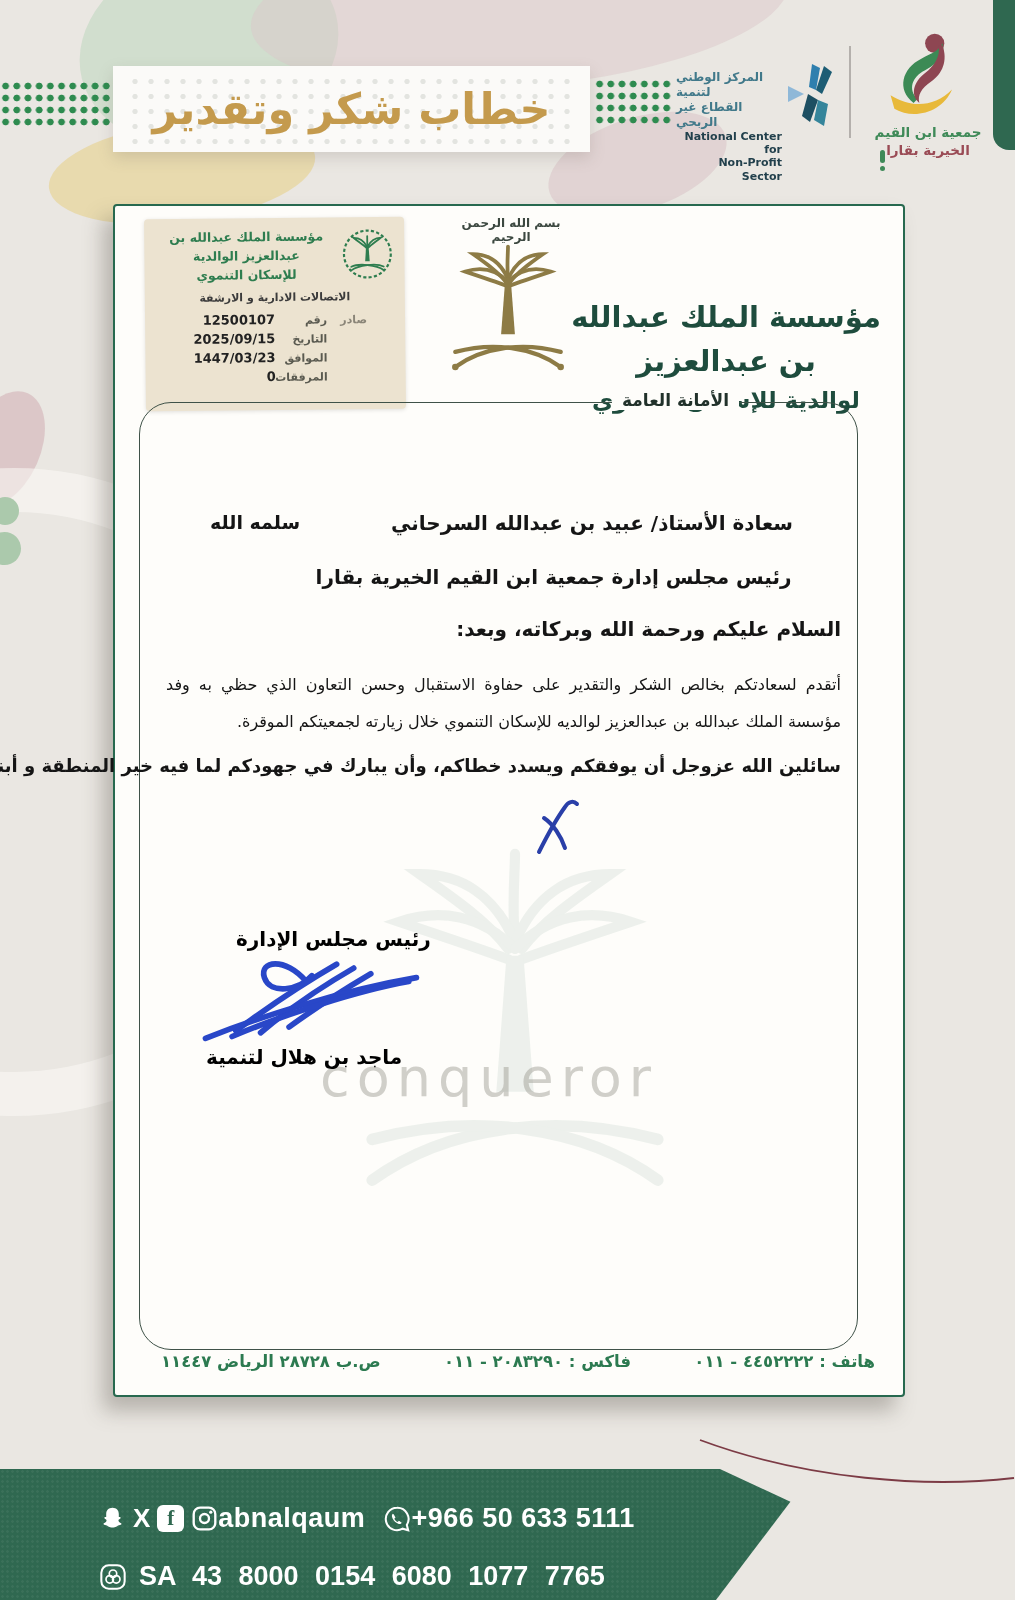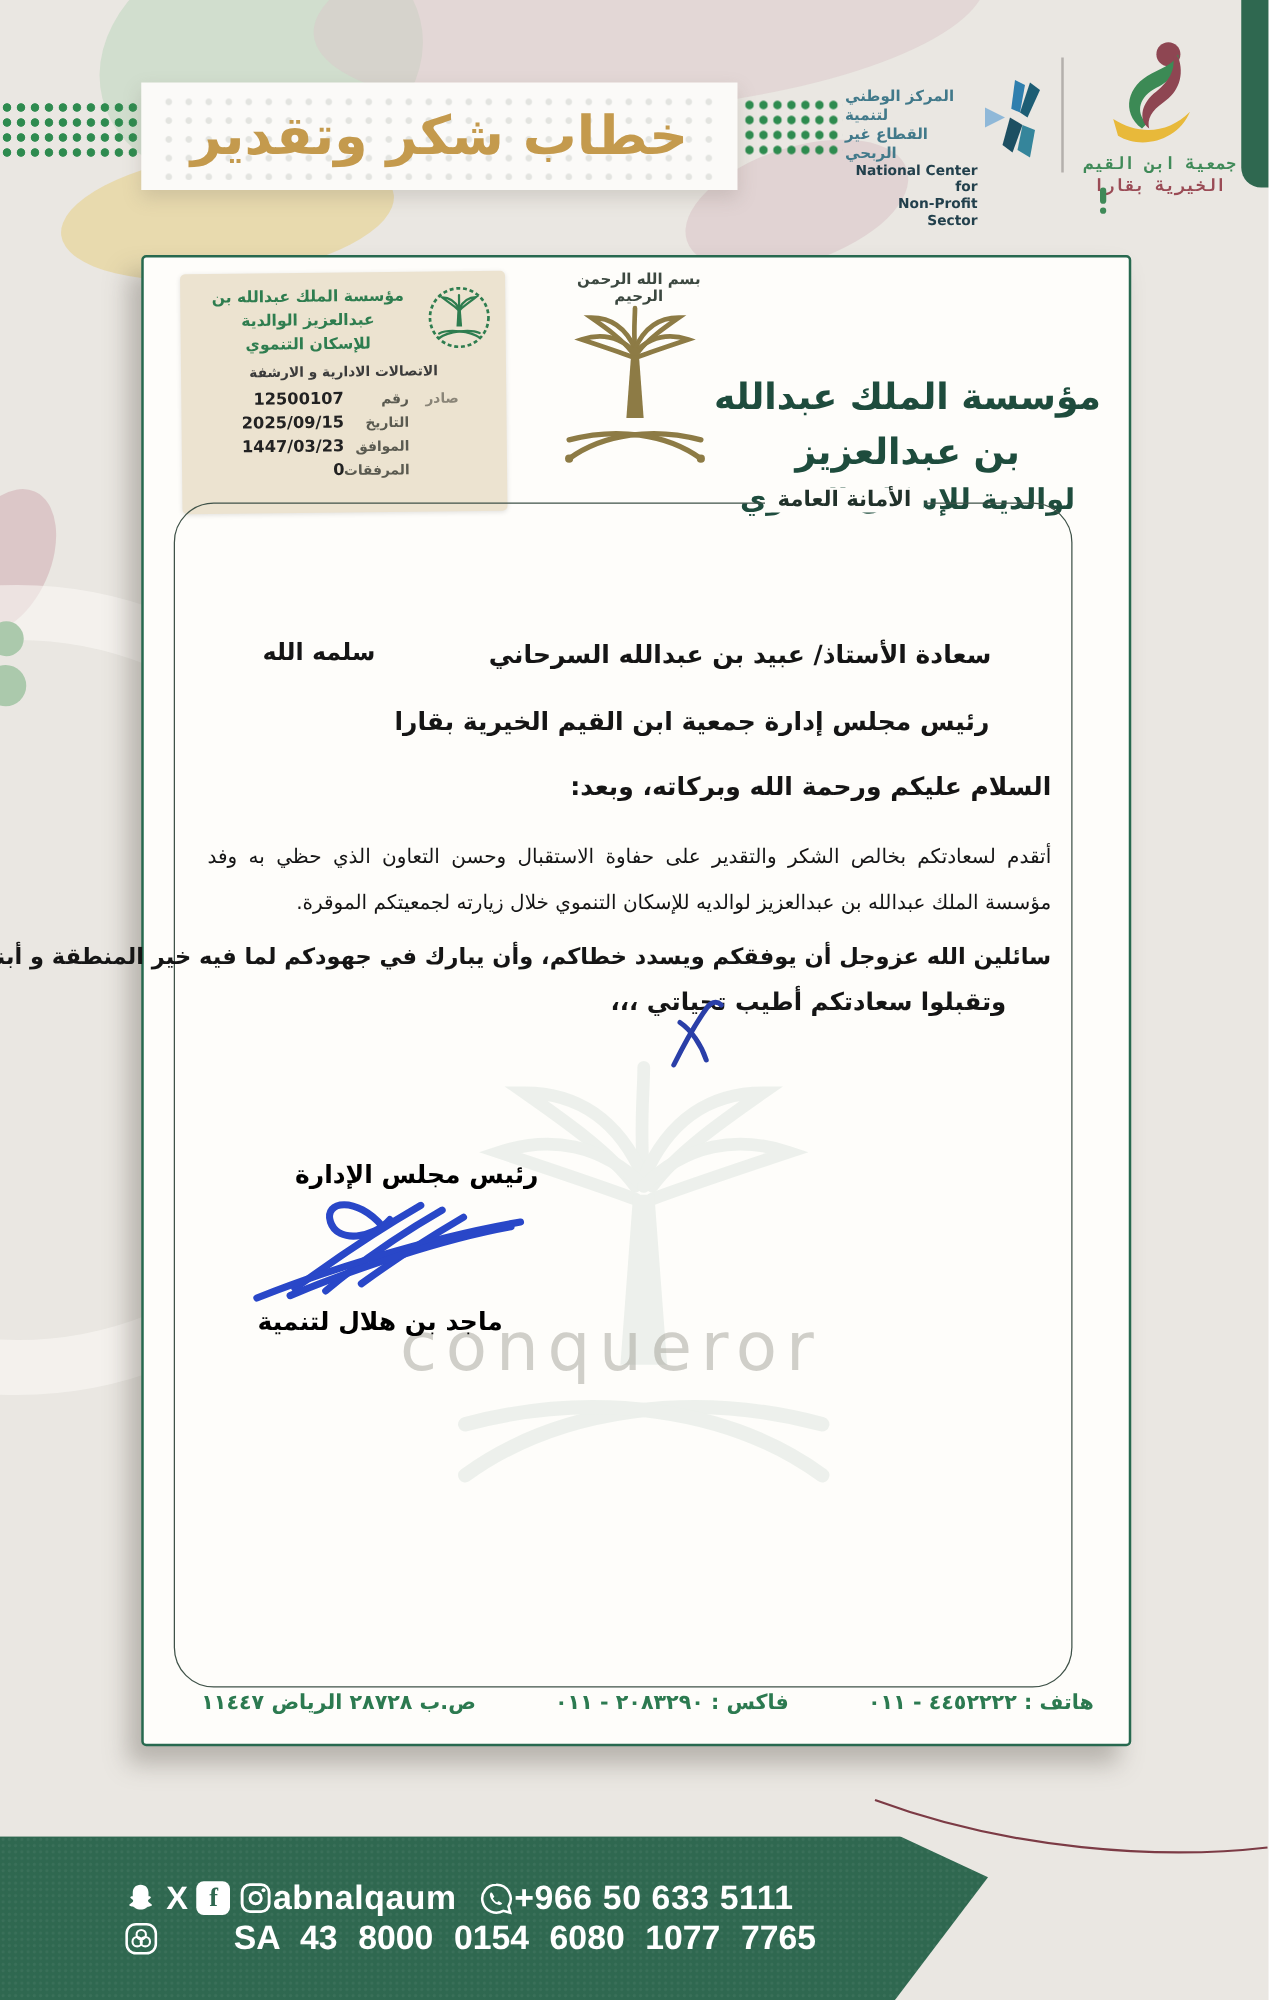--- a/index.html
+++ b/index.html
@@ -29,21 +29,21 @@
   .dots{position:absolute;background:radial-gradient(circle,#2e8b4f 3.1px,rgba(46,139,79,0) 3.7px);background-size:11.2px 12px;}
   .dots-left{left:0;top:80px;width:112px;height:48px;}
   .dots-right{left:594px;top:78px;width:80px;height:48px;}
 
   .ncnp{position:absolute;left:676px;top:70px;width:106px;text-align:left;direction:rtl;}
   .ncnp .ar{font-size:12px;font-weight:700;color:#41798a;line-height:1.25;text-align:left;}
   .ncnp .en{font-size:11px;font-weight:700;color:#22404c;line-height:1.2;direction:ltr;text-align:right;}
   .ncnp-mark{position:absolute;left:786px;top:62px;}
   .logo-divider{position:absolute;left:849px;top:46px;width:2px;height:92px;background:#b4b0ac;}
   .assoc{position:absolute;left:862px;top:28px;width:132px;text-align:center;}
-  .assoc-text{direction:rtl;line-height:1.3;margin-top:-4px;font-family:Liberation Mono, monospace;}
+  .assoc-text{direction:rtl;line-height:1.3;margin-top:-4px;}
   .assoc-l1{font-size:13.5px;font-weight:700;color:#3f8a58;}
   .assoc-l2{font-size:13.5px;font-weight:700;color:#9a4b55;}
   .assoc-excl{position:absolute;left:18px;top:122px;width:5px;height:22px;}
   .assoc-excl i{display:block;background:#3f8a58;border-radius:3px;}
   .assoc-excl .bar{width:5px;height:13px;}
   .assoc-excl .pt{width:5px;height:5px;margin-top:3px;}
 
   
   .page{position:absolute;left:113px;top:204px;width:788px;height:1189px;background:#fefdfa;border:2px solid #27694f;border-radius:4px;box-shadow:-10px 14px 20px rgba(90,82,74,.35);}
 
@@ -86,21 +86,21 @@
   .wm-palm{position:absolute;left:230px;top:628px;opacity:.08;pointer-events:none;}
   .wm-text{position:absolute;left:205px;top:840px;font-size:54px;letter-spacing:7px;color:rgba(152,150,143,.45);font-weight:400;pointer-events:none;}
 
   .page-contacts{position:absolute;left:0;top:1146px;width:100%;display:flex;justify-content:space-between;direction:rtl;padding:0 28px 0 46px;box-sizing:border-box;font-size:16.5px;font-weight:700;color:#2c7a50;}
 
   
   .ribbon{position:absolute;left:0;top:1469px;width:792px;height:131px;background:#2f6850;clip-path:polygon(0 0,90.9% 0,99.8% 25%,90.4% 100%,0 100%);}
   .ribbon::before{content:"";position:absolute;inset:0;background:radial-gradient(circle,rgba(255,255,255,.05) 1px,transparent 1.6px);background-size:5px 5px;}
   .rib-row{position:absolute;left:92px;display:flex;align-items:center;color:#fff;font-family:"Liberation Sans",sans-serif;font-weight:700;}
   .rib-row1{top:34px;}
-  .rib-row2{top:66px;gap:48px;}
+  .rib-row2{top:92px;}
   .rib-text{font-size:27px;letter-spacing:.5px;}
   .iban{font-size:27px;word-spacing:9px;margin-left:12px;}
   .icon{display:inline-flex;align-items:center;justify-content:center;margin-left:7px;}
   .fb-box{width:27px;height:27px;background:#fff;border-radius:6px;color:#2f6850;font-weight:900;font-size:21px;font-family:"Liberation Serif",serif;display:flex;align-items:center;justify-content:center;}
   .x-glyph{color:#fff;font-size:26px;font-weight:900;font-family:"Liberation Sans",sans-serif;margin-left:7px;}
 </style>
 </head>
 <body>
 
 <div class="canvas">
@@ -248,21 +248,20 @@
       <div class="content">
         <div class="row-addr">
           <div class="addressee">سعادة الأستاذ/ عبيد بن عبدالله السرحاني</div>
           <div class="salute">سلمه الله</div>
         </div>
         <div class="role">رئيس مجلس إدارة جمعية ابن القيم الخيرية بقارا</div>
         <div class="greeting">السلام عليكم ورحمة الله وبركاته، وبعد:</div>
         <div class="para">أتقدم لسعادتكم بخالص الشكر والتقدير على حفاوة الاستقبال وحسن التعاون الذي حظي به وفد مؤسسة الملك عبدالله بن عبدالعزيز لوالديه للإسكان التنموي خلال زيارته لجمعيتكم الموقرة.</div>
         <div class="p3">سائلين الله عزوجل أن يوفقكم ويسدد خطاكم، وأن يبارك في جهودكم لما فيه خير المنطقة و أبنائها</div>
         <div class="closing-row">
-          <div class="closing">وتقبلوا سعادتكم أطيب تحياتي ،،،</div>
           <svg class="pen-mark" width="46" height="58" viewBox="0 0 46 58">
             <g fill="none" stroke="#2a3fa8" stroke-width="4" stroke-linecap="round">
               <path d="M42 6 C38 2 33 4 30 9 C22 20 12 38 4 54"></path>
               <path d="M9 20 C18 26 26 38 30 50"></path>
             </g>
           </svg>
         </div>
       </div>
 
       <div class="sig-title">رئيس مجلس الإدارة</div>

